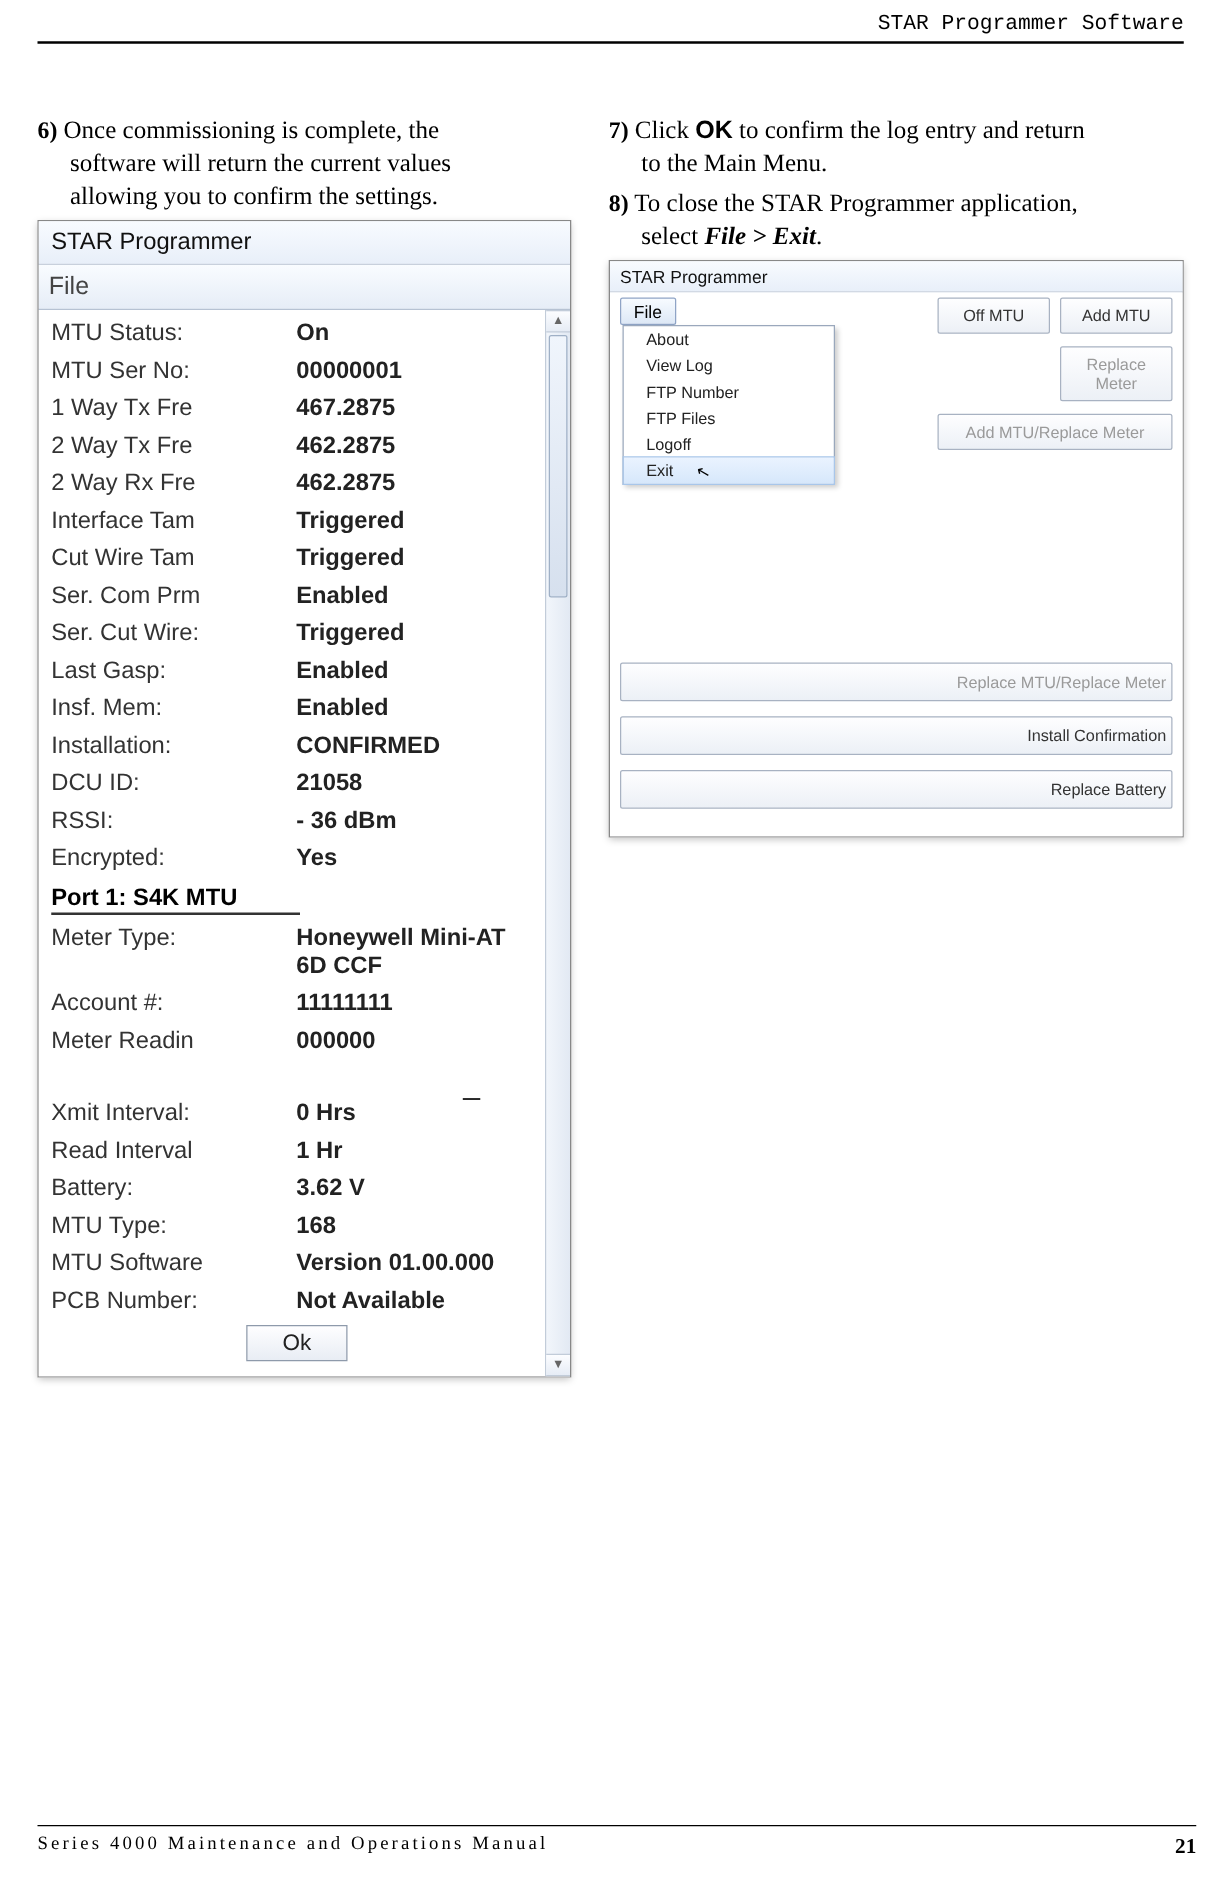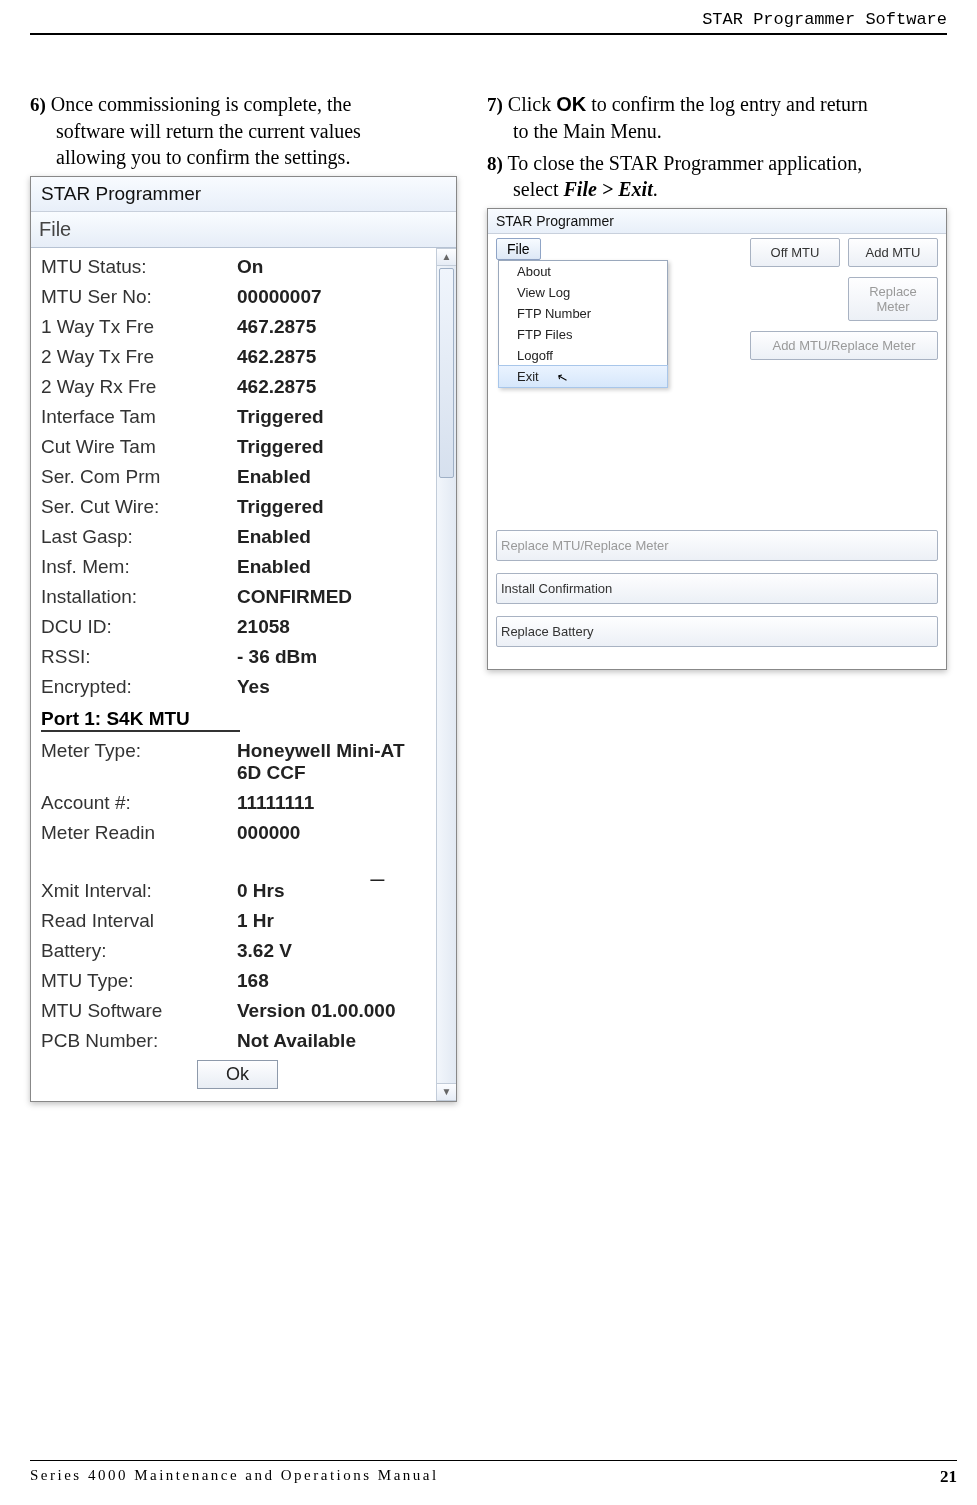--- a/index.html
+++ b/index.html
@@ -190,21 +190,21 @@
     cursor:pointer;
   }
   .rb-btn.disabled{ color:#9a9a9a; }
   .rb-btn.small{ min-width:90px; flex:0 0 90px;}
   .rb-row.top{ justify-content:flex-end;}
   .below-menu{
     padding-top: 160px;
   }
   .wide-btn{
     display:block;
-    text-align:left;
+    text-align:right;
     padding: 7px 4px;
     border: 1px solid #a8b2c2;
     background: linear-gradient(#fefeff,#ecf0f6);
     font-size:13px;
     color:#333;
     border-radius:2px;
     margin-bottom: 12px;
     cursor:pointer;
   }
   .wide-btn.disabled{ color:#9a9a9a;}
@@ -248,21 +248,21 @@
         </div>
         <div class="win-body">
           <div class="win-content">
 
             <div class="row-kv">
                 <span class="lbl">MTU Status:</span>
                 <span class="val">On</span>
               </div>
             <div class="row-kv">
                 <span class="lbl">MTU Ser No:</span>
-                <span class="val">00000007</span>
+                <span class="val">00000001</span>
               </div>
             <div class="row-kv">
                 <span class="lbl">1 Way Tx Fre</span>
                 <span class="val">467.2875</span>
               </div>
             <div class="row-kv">
                 <span class="lbl">2 Way Tx Fre</span>
                 <span class="val">462.2875</span>
               </div>
             <div class="row-kv">

